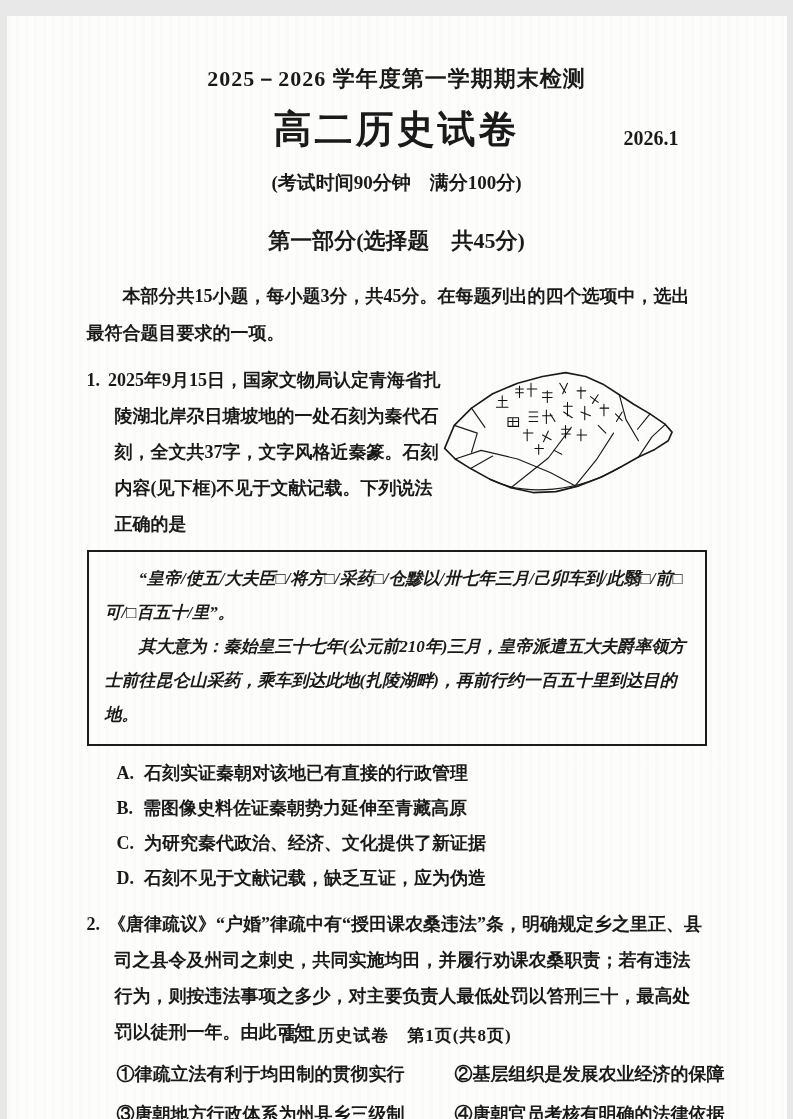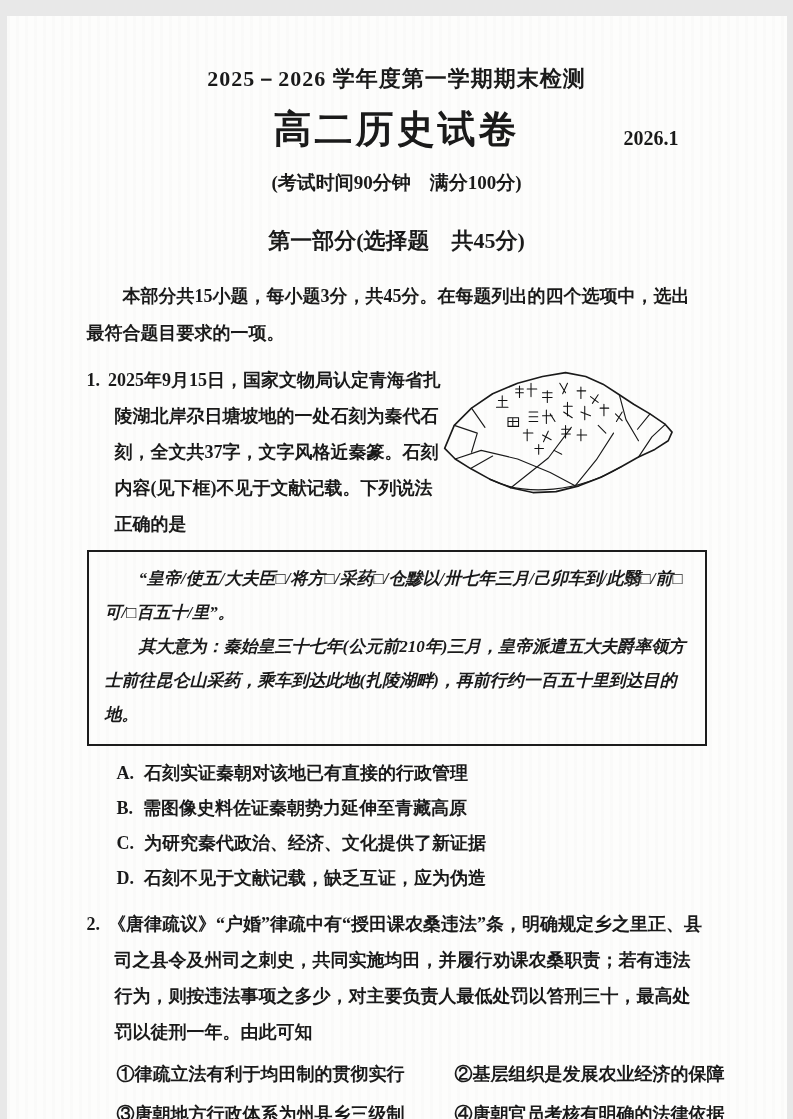--- a/index.html
+++ b/index.html
@@ -161,13 +161,14 @@
         <div class="statement">①律疏立法有利于均田制的贯彻实行</div>
         <div class="statement">②基层组织是发展农业经济的保障</div>
         <div class="statement">③唐朝地方行政体系为州县乡三级制</div>
         <div class="statement">④唐朝官员考核有明确的法律依据</div>
       </div>
 
     </div>
 
   </div>
 
+  <div class="footer">高二历史试卷　第1页(共8页)</div>
 </div>
 
 </body></html>

